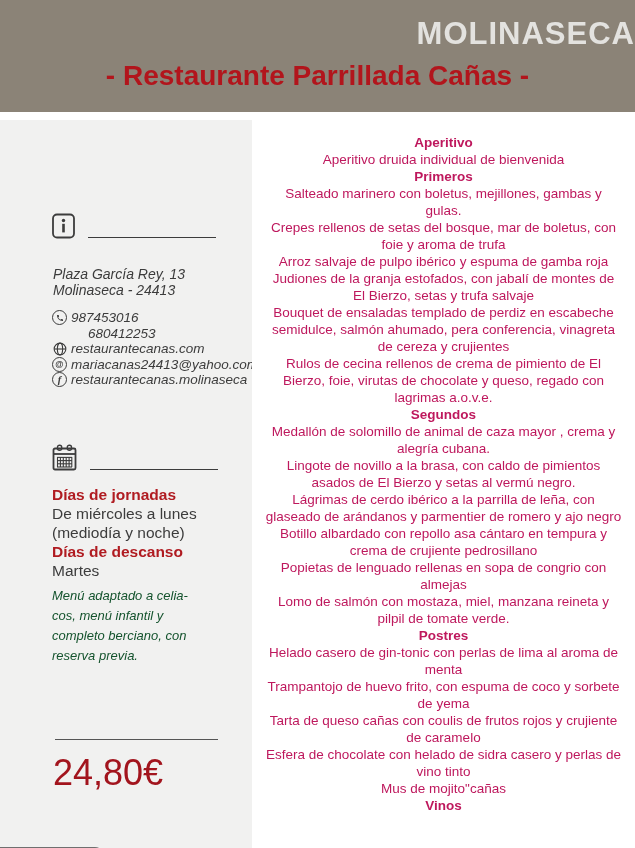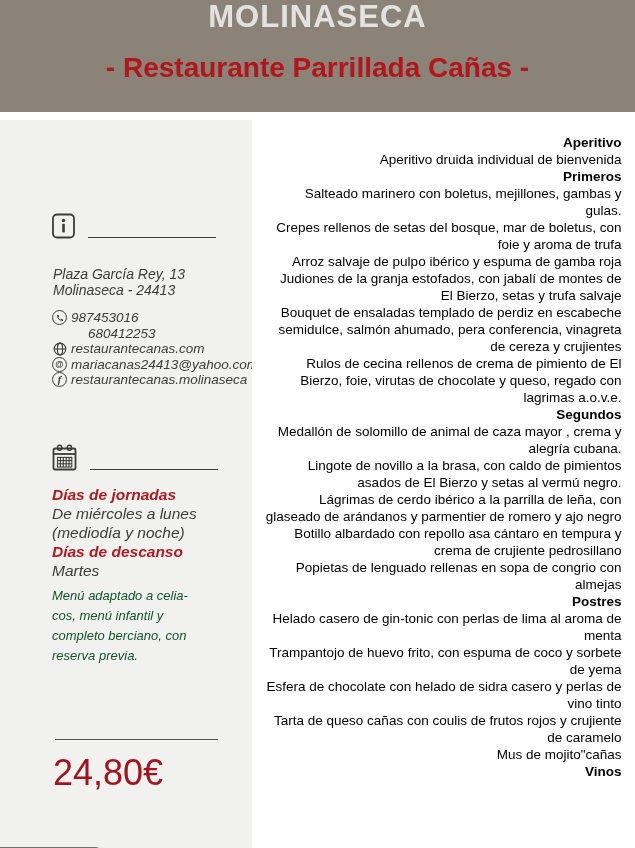--- a/index.html
+++ b/index.html
@@ -1,46 +1,46 @@
 <!DOCTYPE html>
 <html><head>
 <meta charset="utf-8">
 <style>
   html,body{margin:0;padding:0;background:#fff;}
   body{width:635px;height:848px;font-family:"Liberation Sans",sans-serif;overflow:hidden;}
   .page{position:relative;width:635px;height:848px;background:#fff;}
 
   
   .header{position:absolute;top:0;left:0;width:635px;height:112px;background:#8b8377;text-align:center;}
-  .header .title{font-size:31px;font-weight:bold;color:#e3e2df;letter-spacing:1px;line-height:34px;}
-  .header .subtitle{font-size:28px;font-weight:bold;color:#b2151c;line-height:32px;margin-top:18px;}
+  .header .title{padding-top:17px;font-size:31px;font-weight:bold;color:#e3e2df;letter-spacing:1px;line-height:34px;text-align:right;}
+  .header .subtitle{font-size:28px;font-weight:bold;color:#b2151c;line-height:32px;margin-top:9px;}
 
   
   .sidebar{position:absolute;top:120px;left:0;width:252px;height:736px;background:#f1f1f0;color:#3c3c3c;}
   .icon-row{position:absolute;left:52px;display:flex;align-items:flex-end;}
   .icon-row .rule{width:128px;border-bottom:1.6px solid #3c3c3c;margin-left:13px;margin-bottom:5px;}
   .icon-row svg{color:#3c3c3c;}
   .addr{position:absolute;left:53px;top:146px;font-style:italic;font-size:14px;line-height:16px;}
   .contacts{position:absolute;left:52px;top:190px;font-style:italic;font-size:13.5px;line-height:15.5px;}
   .c-row{display:flex;align-items:center;height:15.5px;}
   .c-ic{width:15px;height:15px;flex:none;display:inline-flex;align-items:center;justify-content:center;margin-right:4px;color:#3c3c3c;}
   .c-circle{border:1.3px solid #3c3c3c;border-radius:50%;box-sizing:border-box;font-style:normal;}
   .c-indent{margin-left:36px;}
   .fb-f{font-family:"Liberation Serif",serif;font-size:10.5px;font-style:italic;font-weight:bold;line-height:1;}
   .at-g{font-size:8.5px;font-weight:bold;line-height:1;}
-  .schedule{position:absolute;left:52px;top:365px;font-size:15.5px;line-height:19px;font-style:italic;}
+  .schedule{position:absolute;left:52px;top:365px;font-size:15.5px;line-height:19px;}
   .red-label{color:#b01b21;font-weight:bold;}
   .note{position:absolute;left:52px;top:466px;font-style:italic;font-size:13px;line-height:20px;color:#14532d;}
   .price-rule{position:absolute;left:55px;top:619px;width:163px;border-top:1.3px solid #555;}
   .price{position:absolute;left:53px;top:633px;font-size:36px;font-weight:normal;color:#a2141d;line-height:40px;}
   .corner-tab{position:absolute;left:0;bottom:0;width:104px;height:9px;background:#6f6f6f;border-top-right-radius:9px;}
 
   
   .main{position:absolute;top:112px;left:252px;width:383px;height:736px;background:#fff;}
-  .menu{width:356px;margin:22px auto 0;text-align:right;font-size:13.5px;line-height:17px;color:#000000;}
+  .menu{width:356px;margin:22px auto 0;text-align:center;font-size:13.5px;line-height:17px;color:#be185d;}
   .menu-heading{font-weight:bold;}
 </style>
 </head>
 <body>
 
 <div class="page">
 
   <div class="header">
     <div class="title">MOLINASECA</div>
     <div class="subtitle">- Restaurante Parrillada Cañas -</div>
@@ -155,23 +155,24 @@
         <div class="menu-item">Arroz salvaje de pulpo ibérico y espuma de gamba roja</div>
         <div class="menu-item">Judiones de la granja estofados, con jabalí de montes de El Bierzo, setas y trufa salvaje</div>
         <div class="menu-item">Bouquet de ensaladas templado de perdiz en escabeche semidulce, salmón ahumado, pera conferencia, vinagreta de cereza y crujientes</div>
         <div class="menu-item">Rulos de cecina rellenos de crema de pimiento de El Bierzo, foie, virutas de chocolate y queso, regado con lagrimas a.o.v.e.</div>
         <div class="menu-heading">Segundos</div>
         <div class="menu-item">Medallón de solomillo de animal de caza mayor , crema y alegría cubana.</div>
         <div class="menu-item">Lingote de novillo a la brasa, con caldo de pimientos asados de El Bierzo y setas al vermú negro.</div>
         <div class="menu-item">Lágrimas de cerdo ibérico a la parrilla de leña, con glaseado de arándanos y parmentier de romero y ajo negro</div>
         <div class="menu-item">Botillo albardado con repollo asa cántaro en tempura y crema de crujiente pedrosillano</div>
         <div class="menu-item">Popietas de lenguado rellenas en sopa de congrio con almejas</div>
+        <div class="menu-item">Lomo de salmón con mostaza, miel, manzana reineta y pilpil de tomate verde.</div>
         <div class="menu-heading">Postres</div>
         <div class="menu-item">Helado casero de gin-tonic con perlas de lima al aroma de menta</div>
         <div class="menu-item">Trampantojo de huevo frito, con espuma de coco y sorbete de yema</div>
+        <div class="menu-item">Tarta de queso cañas con coulis de frutos rojos y crujiente de caramelo</div>
         <div class="menu-item">Esfera de chocolate con helado de sidra casero y perlas de vino tinto</div>
-        <div class="menu-item">Tarta de queso cañas con coulis de frutos rojos y crujiente de caramelo</div>
         <div class="menu-item">Mus de mojito"cañas</div>
         <div class="menu-heading">Vinos</div>
       </div>
   </div>
 
 </div>
 
 </body></html>

